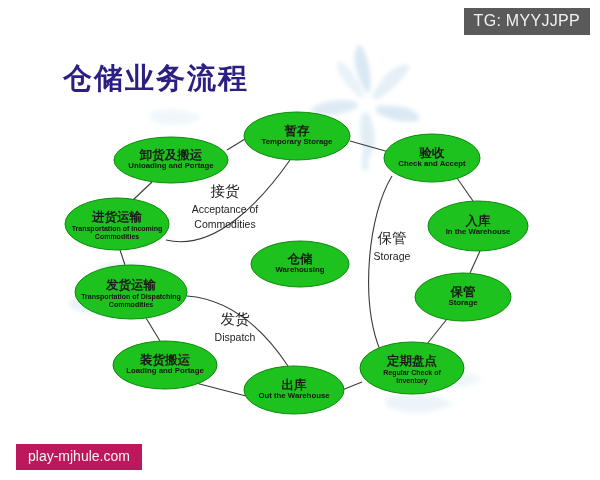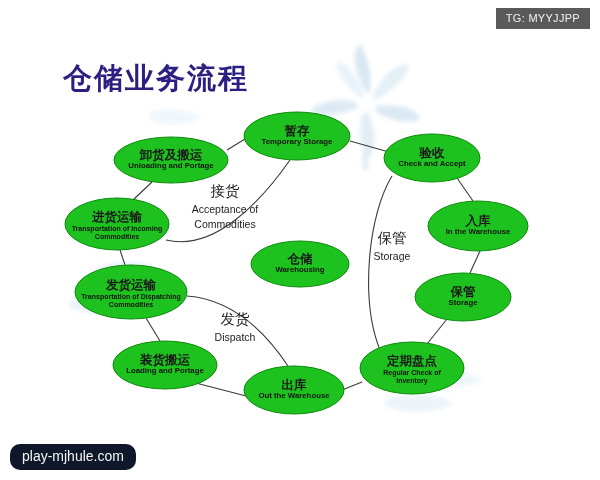--- a/index.html
+++ b/index.html
@@ -23,41 +23,40 @@
     height: 480px;
   }
 
   
   .tg-badge {
     position: absolute;
     right: 10px;
     top: 8px;
     background: #5a5a5a;
     color: #f2f2f2;
-    font-size: 11px;
+    font-size: 16px;
     letter-spacing: 0.3px;
     padding: 4px 10px 5px 10px;
     line-height: 1.1;
     z-index: 40;
     font-family: "Liberation Sans", sans-serif;
   }
 
   
   .site-watermark {
     position: absolute;
-    left: 10px;
+    left: 16px;
     bottom: 10px;
-    background: #0f172a;
+    background: #be185d;
     color: #f4f4f4;
     font-size: 14px;
     padding: 5px 12px 6px 12px;
     line-height: 1.1;
     z-index: 40;
     font-family: "Liberation Sans", sans-serif;
-    border-radius: 10px;
   }
 
   
   .doc-title {
     position: absolute;
     left: 63px;
     top: 59px;
     font-family: "DejaVu Serif", "Liberation Serif", serif;
     font-size: 29px;
     font-weight: 700;

